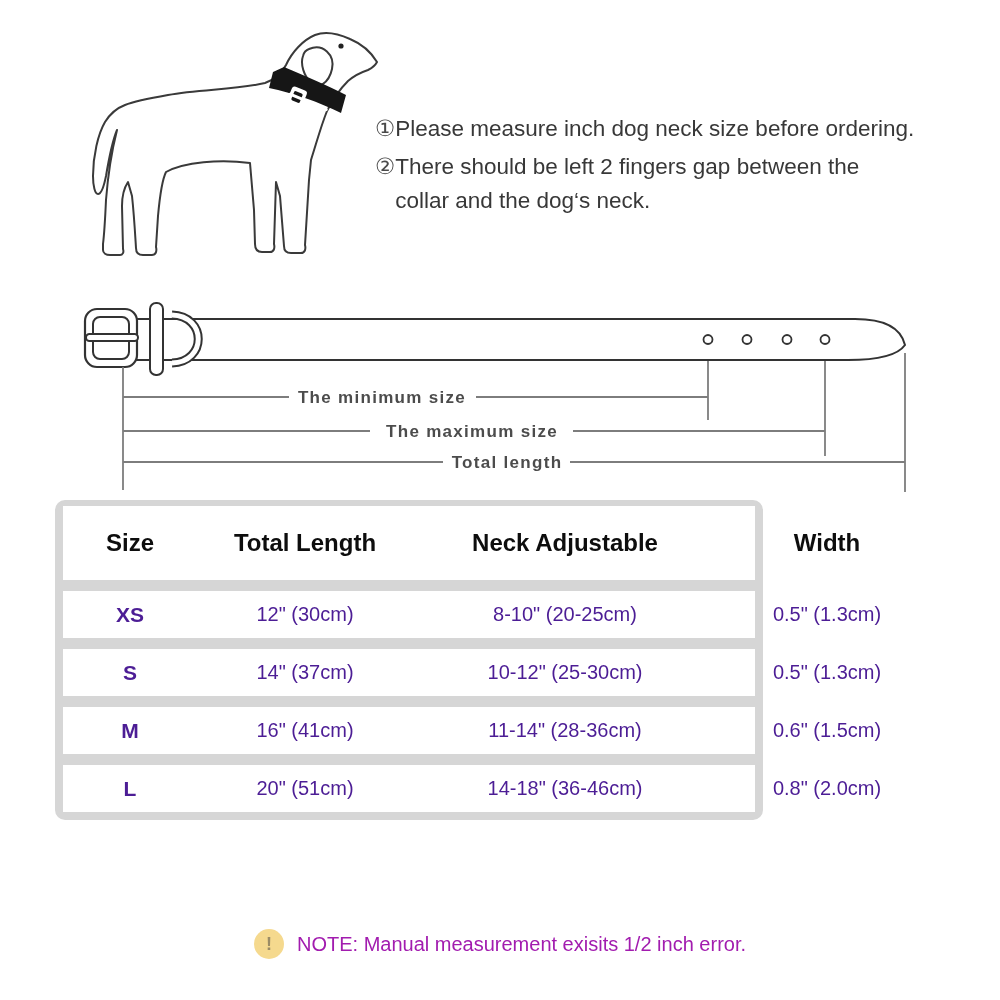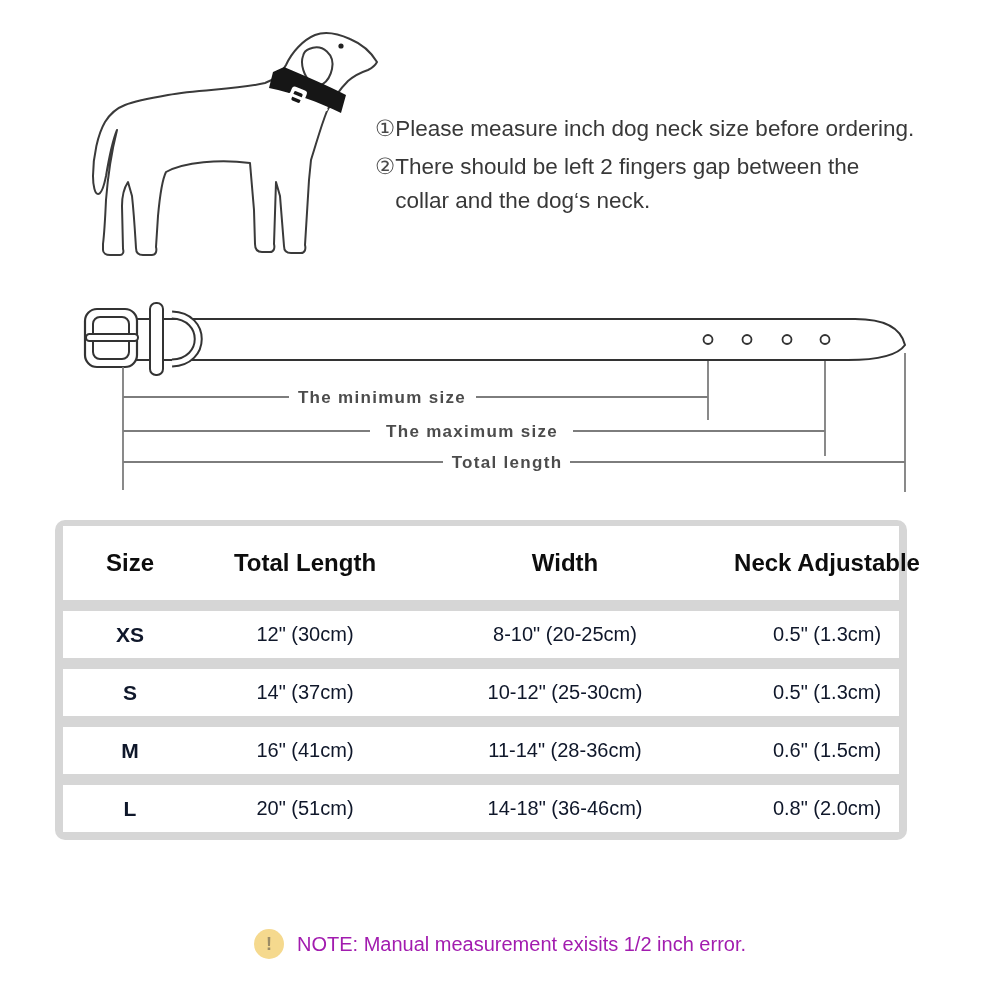--- a/index.html
+++ b/index.html
@@ -9,24 +9,24 @@
   .collar-diagram{position:absolute;left:60px;top:295px;width:900px;height:215px;}
 
   .instructions{position:absolute;left:375px;top:112px;width:585px;font-size:22.5px;line-height:34px;color:#383838;}
   .instruction-item{display:flex;margin-bottom:4px;}
   .instruction-num{flex:0 0 auto;color:#4a4a4a;}
   .instruction-text{max-width:545px;}
   .instruction-item:nth-child(2) .instruction-text{max-width:505px;}
 
   .diagram-label{font-family:"Liberation Sans",sans-serif;font-size:17px;font-weight:600;letter-spacing:1.3px;fill:#4c4c4c;}
 
-  .size-table{position:absolute;left:55px;top:520px;width:852px;box-sizing:border-box;background:var(--table-gray,#d6d6d6);border-radius:10px;padding:6px 8px 8px 8px;}
+  .size-table{position:absolute;left:55px;top:500px;width:708px;box-sizing:border-box;background:var(--table-gray,#d6d6d6);border-radius:10px;padding:6px 8px 8px 8px;}
   .t-row{display:grid;grid-template-columns:134px 216px 304px 220px;align-items:center;background:#ffffff;}
   .t-head{height:74px;font-size:24px;font-weight:bold;color:#0d0d0d;}
-  .t-body{height:47px;margin-top:11px;font-size:20px;color:#0f172a;}
+  .t-body{height:47px;margin-top:11px;font-size:20px;color:#4c1d95;}
   .t-cell{text-align:center;}
   .t-body .col-size{font-weight:bold;font-size:21px;}
 
   .note-bar{position:absolute;left:0;top:929px;width:1000px;display:flex;justify-content:center;align-items:center;gap:13px;}
   .note-icon{width:30px;height:30px;border-radius:50%;background:var(--note-bg,#f5d98e);color:var(--note-mark,#9b8c66);font-size:18px;font-weight:bold;display:flex;align-items:center;justify-content:center;}
   .note-text{font-size:20px;color:#a21caf;}
 </style>
 </head>
 <body>
 
@@ -97,22 +97,22 @@
   </g>
   <text class="diagram-label" x="322" y="108" text-anchor="middle">The minimum size</text>
   <text class="diagram-label" x="412" y="142" text-anchor="middle">The maximum size</text>
   <text class="diagram-label" x="447" y="173" text-anchor="middle">Total length</text>
 </svg>
 
 <div class="size-table">
   <div class="t-row t-head">
     <div class="t-cell">Size</div>
     <div class="t-cell">Total Length</div>
+    <div class="t-cell">Neck Adjustable</div>
     <div class="t-cell">Width</div>
-    <div class="t-cell">Neck Adjustable</div>
   </div>
 
   <div class="t-row t-body">
     <div class="t-cell col-size">XS</div>
     <div class="t-cell">12" (30cm)</div>
     <div class="t-cell">8-10" (20-25cm)</div>
     <div class="t-cell">0.5" (1.3cm)</div>
   </div>
   <div class="t-row t-body">
     <div class="t-cell col-size">S</div>

